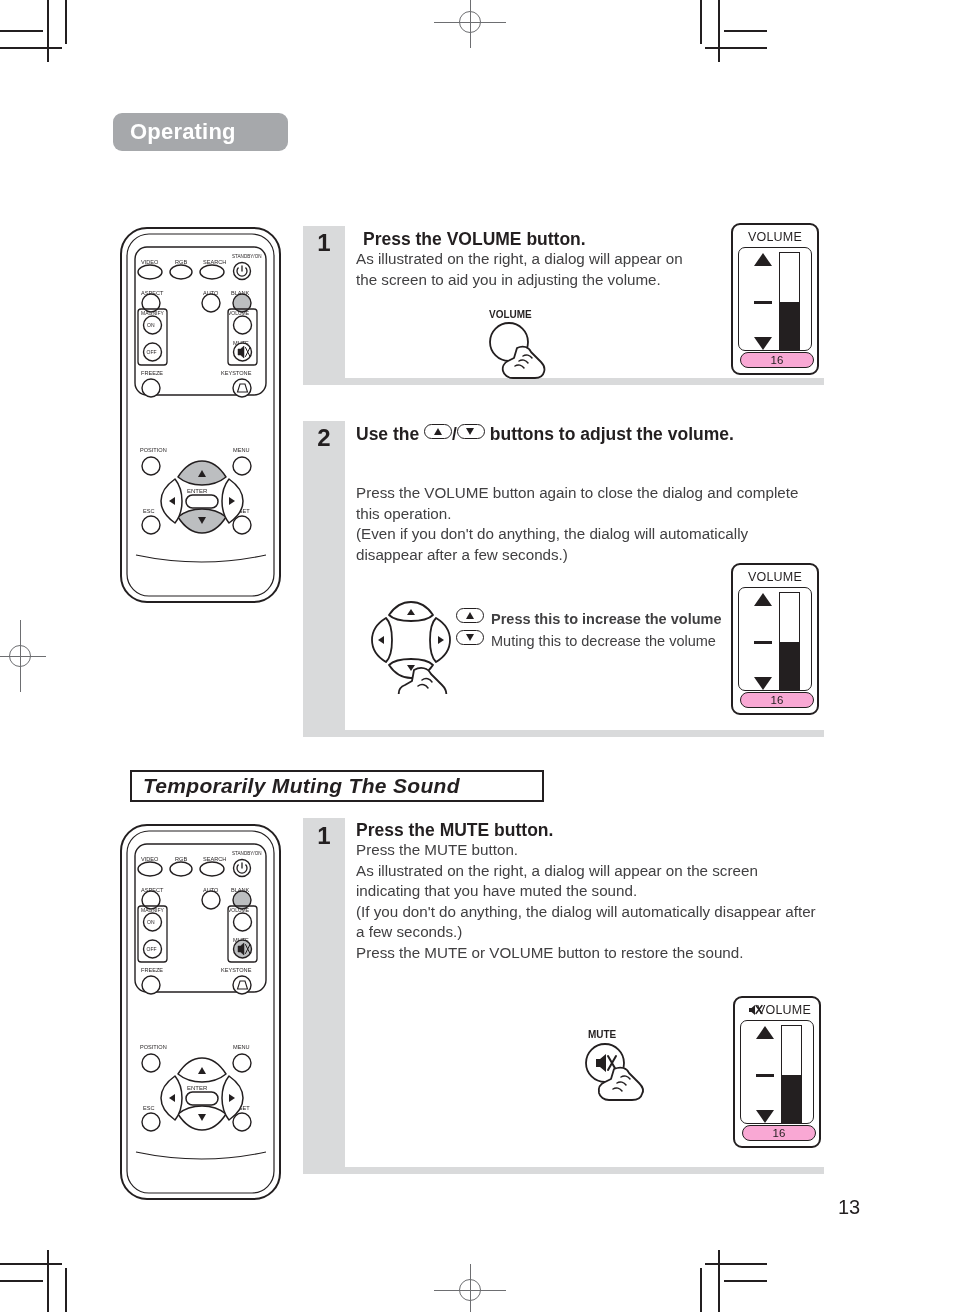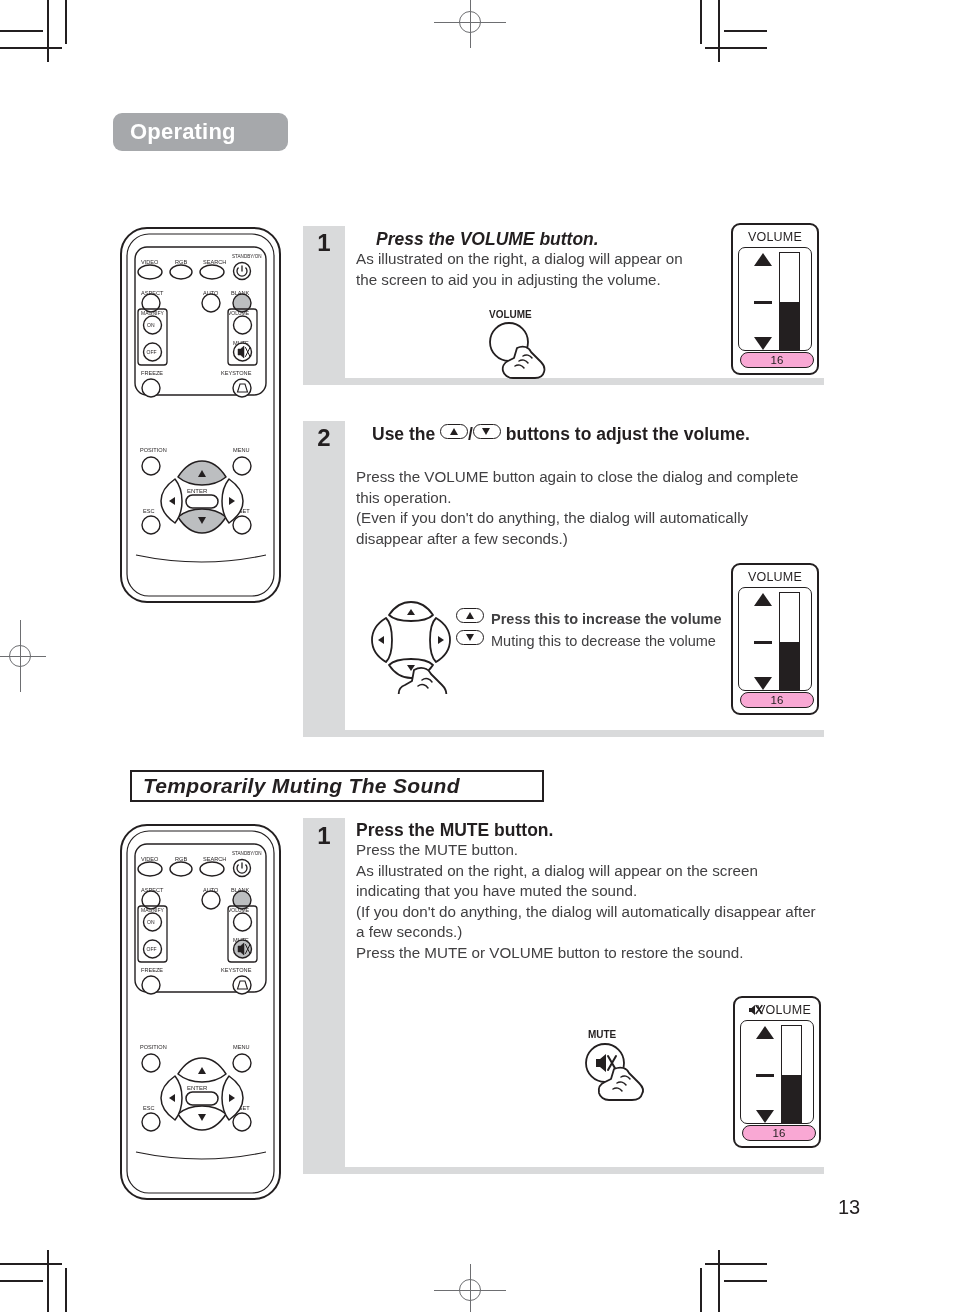--- a/index.html
+++ b/index.html
@@ -154,21 +154,21 @@
       <div class="c"></div>
   </div>
 
   <div class="chapter-tab">Operating</div>
 
 
   <div class="step-band" style="left:303px; top:226px; width:521px; height:159px;"></div>
   <div class="step-white" style="left:345px; top:226px; width:479px; height:152px;"></div>
 
   <div class="step-num" style="left:309px; top:229px;">1</div>
-  <div class="step-title" style="left:376px; top:229px; width:360px;font-style:italic;">Press the VOLUME button.</div>
+  <div class="step-title" style="left:363px; top:229px; width:360px;">Press the VOLUME button.</div>
   <div class="step-body" style="left:356px; top:249px; width:352px; white-space:pre-line;">As illustrated on the right, a dialog will appear on the screen to aid you in adjusting the volume.</div>
 
   <div style="position:absolute; left:487px; top:306px; width:90px; height:84px;">
     <svg width="90" height="84" viewBox="0 0 90 84">
       <text x="2" y="10" font-family="Liberation Sans, sans-serif" font-size="10" font-weight="bold" fill="#231f20" transform="scale(1.0,1.18)">VOLUME</text>
       <circle cx="22" cy="36" r="19" fill="#ffffff" stroke="#231f20" stroke-width="1.8"></circle>
       <path d="M30 42 c6,-3 12,-1 14,4 l10,10 c3,3 4,7 3,10 c-1,4 -5,6 -9,6
                l-22,0 c-5,0 -9,-3 -10,-7 c-1,-4 1,-8 5,-10 l6,-3 z" fill="#ffffff" stroke="#231f20" stroke-width="1.8" stroke-linejoin="round"></path>
       <path d="M36 50 c3,-2 7,-1 9,2" fill="none" stroke="#231f20" stroke-width="1.5" stroke-linecap="round"></path>
       <path d="M32 55 c3,-2 7,-1 9,2" fill="none" stroke="#231f20" stroke-width="1.5" stroke-linecap="round"></path>
@@ -186,25 +186,25 @@
       <div class="osd-fill" style="height:50%"></div>
     </div>
     <div class="osd-value">16</div>
   </div>
 
   <div class="step-band" style="left:303px; top:421px; width:521px; height:316px;"></div>
   <div class="step-white" style="left:345px; top:421px; width:479px; height:309px;"></div>
 
   <div class="step-num" style="left:309px; top:424px;">2</div>
 
-  <div class="step-title" style="left:372px; top:424px; width:430px;">
+  <div class="step-title" style="left:356px; top:424px; width:430px;">
     <span>Use the </span><span class="keycap up"></span><span>/</span><span class="keycap down"></span><span> buttons to adjust the volume.</span>
   </div>
 
-  <div class="step-body" style="left:356px; top:467px; width:460px; white-space:pre-line;">Press the VOLUME button again to close the dialog and complete this operation.
+  <div class="step-body" style="left:356px; top:483px; width:460px; white-space:pre-line;">Press the VOLUME button again to close the dialog and complete this operation.
 (Even if you don't do anything, the dialog will automatically disappear after a few seconds.)</div>
 
   <div style="position:absolute; left:356px; top:588px; width:110px; height:106px;">
     <svg width="110" height="106" viewBox="0 0 110 106">
 
       <path d="M30 30 c-10,6 -14,14 -14,22 c0,8 4,16 14,22 c4,-4 6,-10 6,-22 c0,-12 -2,-18 -6,-22 z" fill="#ffffff" stroke="#231f20" stroke-width="1.8" stroke-linejoin="round"></path>
 
       <path d="M80 30 c10,6 14,14 14,22 c0,8 -4,16 -14,22 c-4,-4 -6,-10 -6,-22 c0,-12 2,-18 6,-22 z" fill="#ffffff" stroke="#231f20" stroke-width="1.8" stroke-linejoin="round"></path>
 
       <path d="M33 27 c6,-9 14,-13 22,-13 c8,0 16,4 22,13 c-4,4 -10,6 -22,6 c-12,0 -18,-2 -22,-6 z" fill="#ffffff" stroke="#231f20" stroke-width="1.8" stroke-linejoin="round"></path>

